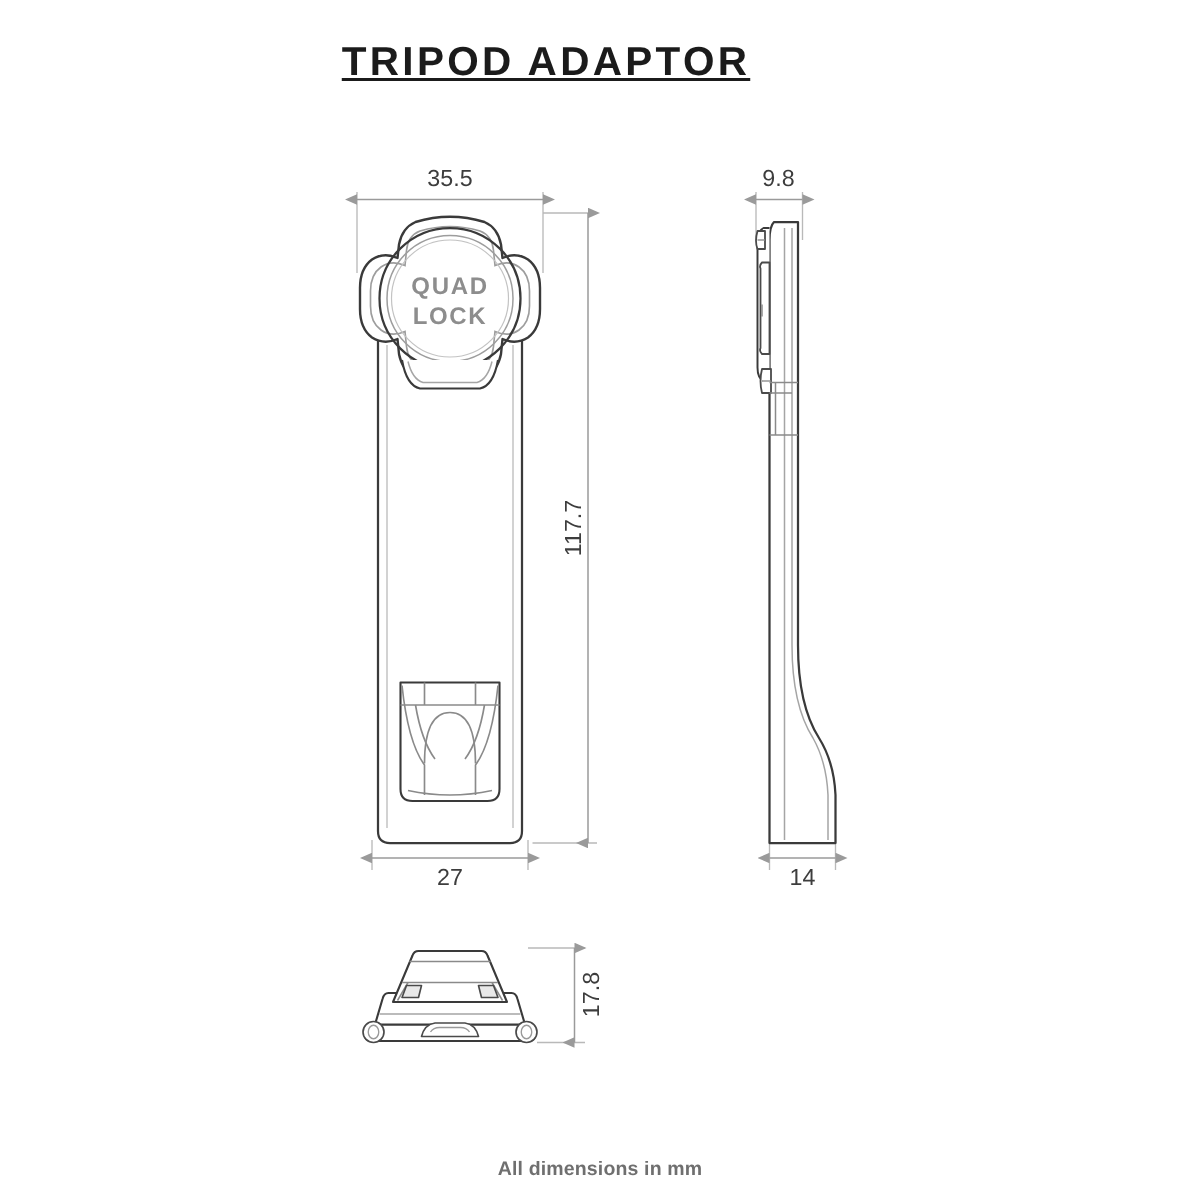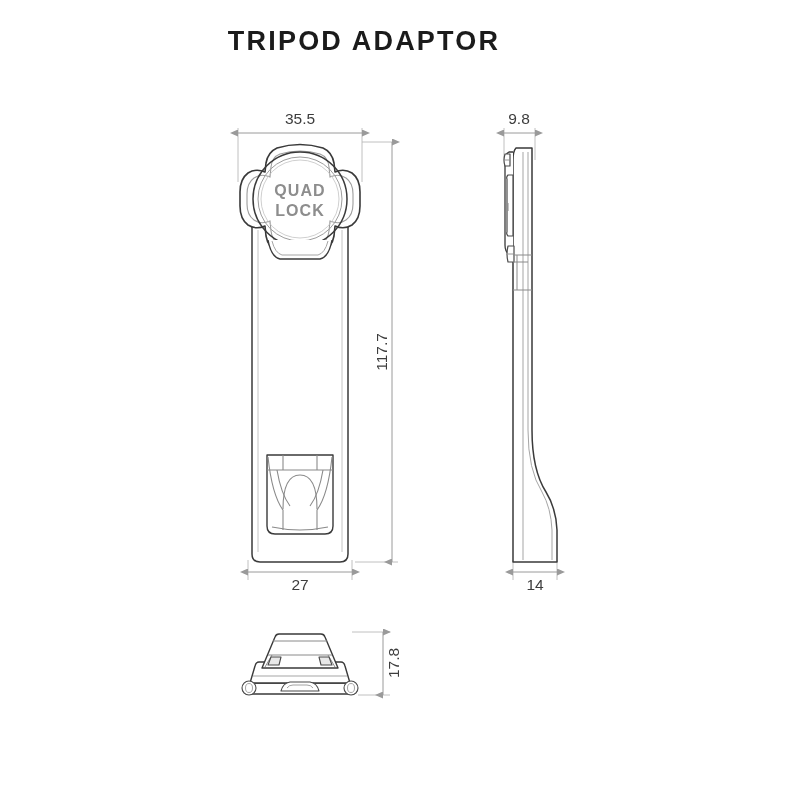--- a/index.html
+++ b/index.html
@@ -27,20 +27,21 @@
     position: absolute;
     left: 0;
     top: 26px;
     width: 728px;
     text-align: center;
     font-size: 27px;
     font-weight: 700;
     letter-spacing: 2.2px;
     color: #1b1b1b;
     font-family: "Liberation Sans", sans-serif;
+    text-decoration: underline;
   }
   .footer-note {
     position: absolute;
     left: 0;
     top: 771px;
     width: 800px;
     text-align: center;
     font-size: 13px;
     font-weight: 600;
     color: #6f6f6f;
@@ -357,14 +358,15 @@
       </g>
 
       <g>
         <line x1="383" y1="632" x2="383" y2="695" stroke="#9a9a9a" stroke-width="1" marker-start="url(#arrU)" marker-end="url(#arrD)"></line>
         <text class="dimtext" x="399" y="663" text-anchor="middle" transform="rotate(-90 399 663)">17.8</text>
       </g>
     </g>
 
   </svg>
 
+  <div class="footer-note">All dimensions in mm</div>
 
 </div>
 
 </body></html>

